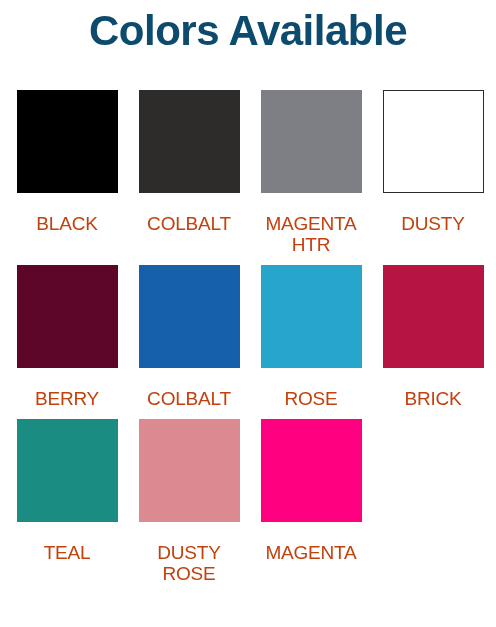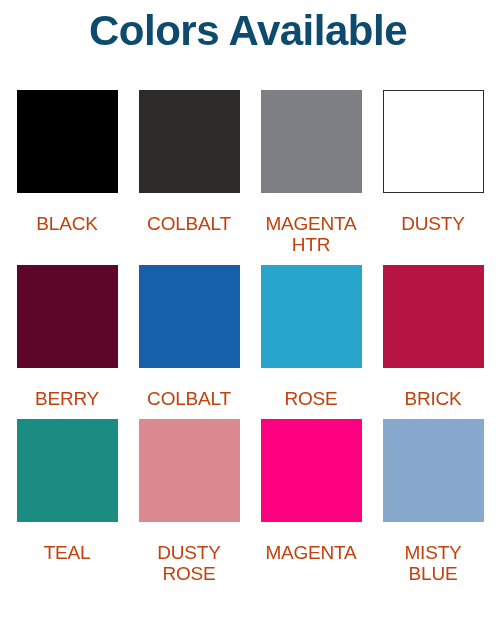--- a/index.html
+++ b/index.html
@@ -118,20 +118,15 @@
       </div>
       <div class="swatch-cell">
         <div class="swatch-chip" style="background-color: rgb(218, 138, 144);"></div>
         <div class="swatch-label">DUSTY
 ROSE</div>
       </div>
       <div class="swatch-cell">
         <div class="swatch-chip" style="background-color: rgb(255, 0, 128);"></div>
         <div class="swatch-label">MAGENTA</div>
       </div>
-      <div class="swatch-cell">
-        <div class="swatch-chip" style="background-color: rgb(135, 169, 205);"></div>
-        <div class="swatch-label">MISTY
-BLUE</div>
-      </div>
     </div>
 
 </div>
 
 </body></html>

